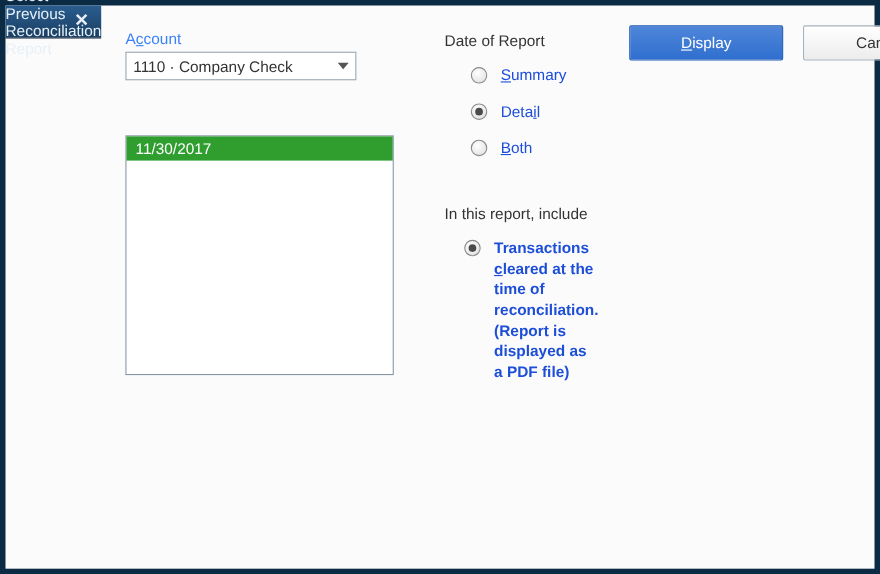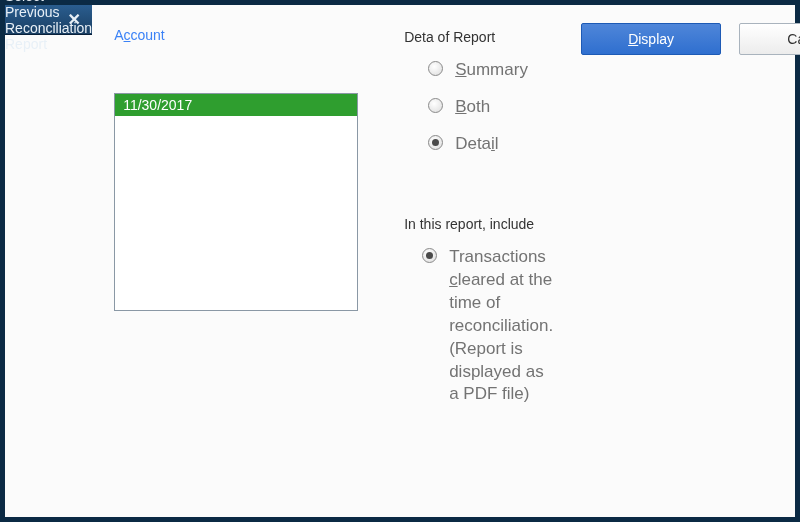--- a/index.html
+++ b/index.html
@@ -109,23 +109,23 @@
     cursor: pointer;
   }
   .radio.selected::after {
     content: "";
     position: absolute;
     width: 7px; height: 7px;
     border-radius: 50%;
     background: #4a4a4a;
     top: 3px; left: 3px;
   }
-  .radio-label { font-size: 17px; color: #737373; line-height: 1.35; max-width: 380px; }
-  .include-block { margin-top: 60px; }
-  .include-block .radio-row { margin-bottom: 24px; padding-left: 18px; }
+  .radio-label { font-size: 14px; color: #1d4ed8; line-height: 1.35; max-width: 380px; }
+  .include-block { margin-top: 42px; }
+  .include-block .radio-row { margin-bottom: 24px; padding-left: 18px; font-weight: bold; }
   .button-row {
     height: 60px;
     display: flex;
     align-items: flex-end;
     justify-content: center;
     gap: 18px;
     padding-bottom: 10px;
   }
   .btn {
     min-width: 140px;
@@ -156,42 +156,46 @@
       <span>✕</span>
     </div>
   </div>
 
   <div class="content">
 
     <div class="left-col">
       <div class="label">
         <span>A</span><span class="underline">c</span><span>count</span>
       </div>
+      <div class="dropdown">
+        <span class="dd-text">1110 · Company Check</span>
+        <span class="dd-caret"></span>
+      </div>
 
       <div class="statement-block">
         <div class="date-list">
           <div class="date-item">11/30/2017</div>
         </div>
       </div>
     </div>
 
     <div class="right-col">
-      <div class="group-heading">Deta of Report</div>
+      <div class="group-heading">Date of Report</div>
 
       <div class="radio-row">
         <span class="radio"></span>
         <span class="radio-label"><span class="underline">S</span><span>ummary</span></span>
       </div>
       <div class="radio-row">
+        <span class="radio selected"></span>
+        <span class="radio-label"><span>Deta</span><span class="underline">i</span><span>l</span></span>
+      </div>
+      <div class="radio-row">
         <span class="radio"></span>
         <span class="radio-label"><span class="underline">B</span><span>oth</span></span>
-      </div>
-      <div class="radio-row">
-        <span class="radio selected"></span>
-        <span class="radio-label"><span>Deta</span><span class="underline">i</span><span>l</span></span>
       </div>
 
       <div class="include-block">
         <div class="group-heading">In this report, include</div>
 
         <div class="radio-row">
           <span class="radio selected"></span>
           <span class="radio-label"><span>Transactions </span><span class="underline">c</span><span>leared at the time of reconciliation. (Report is displayed as a PDF file)</span></span>
         </div>
       </div>

